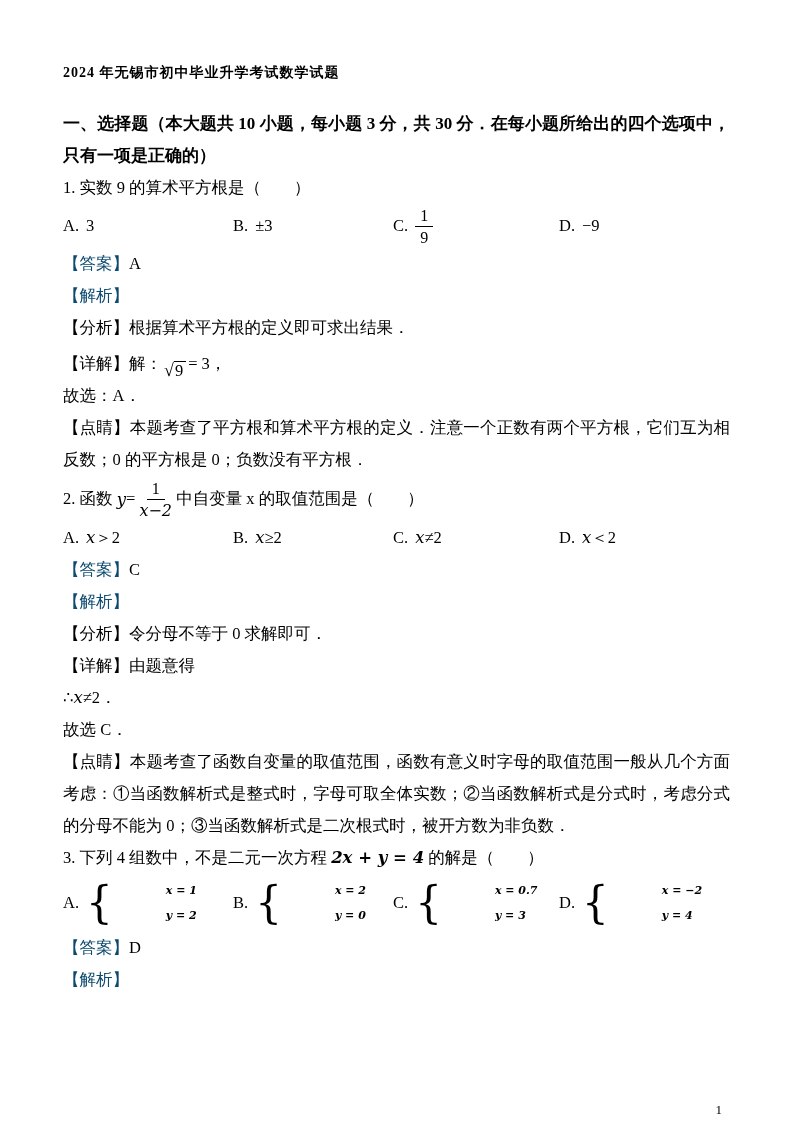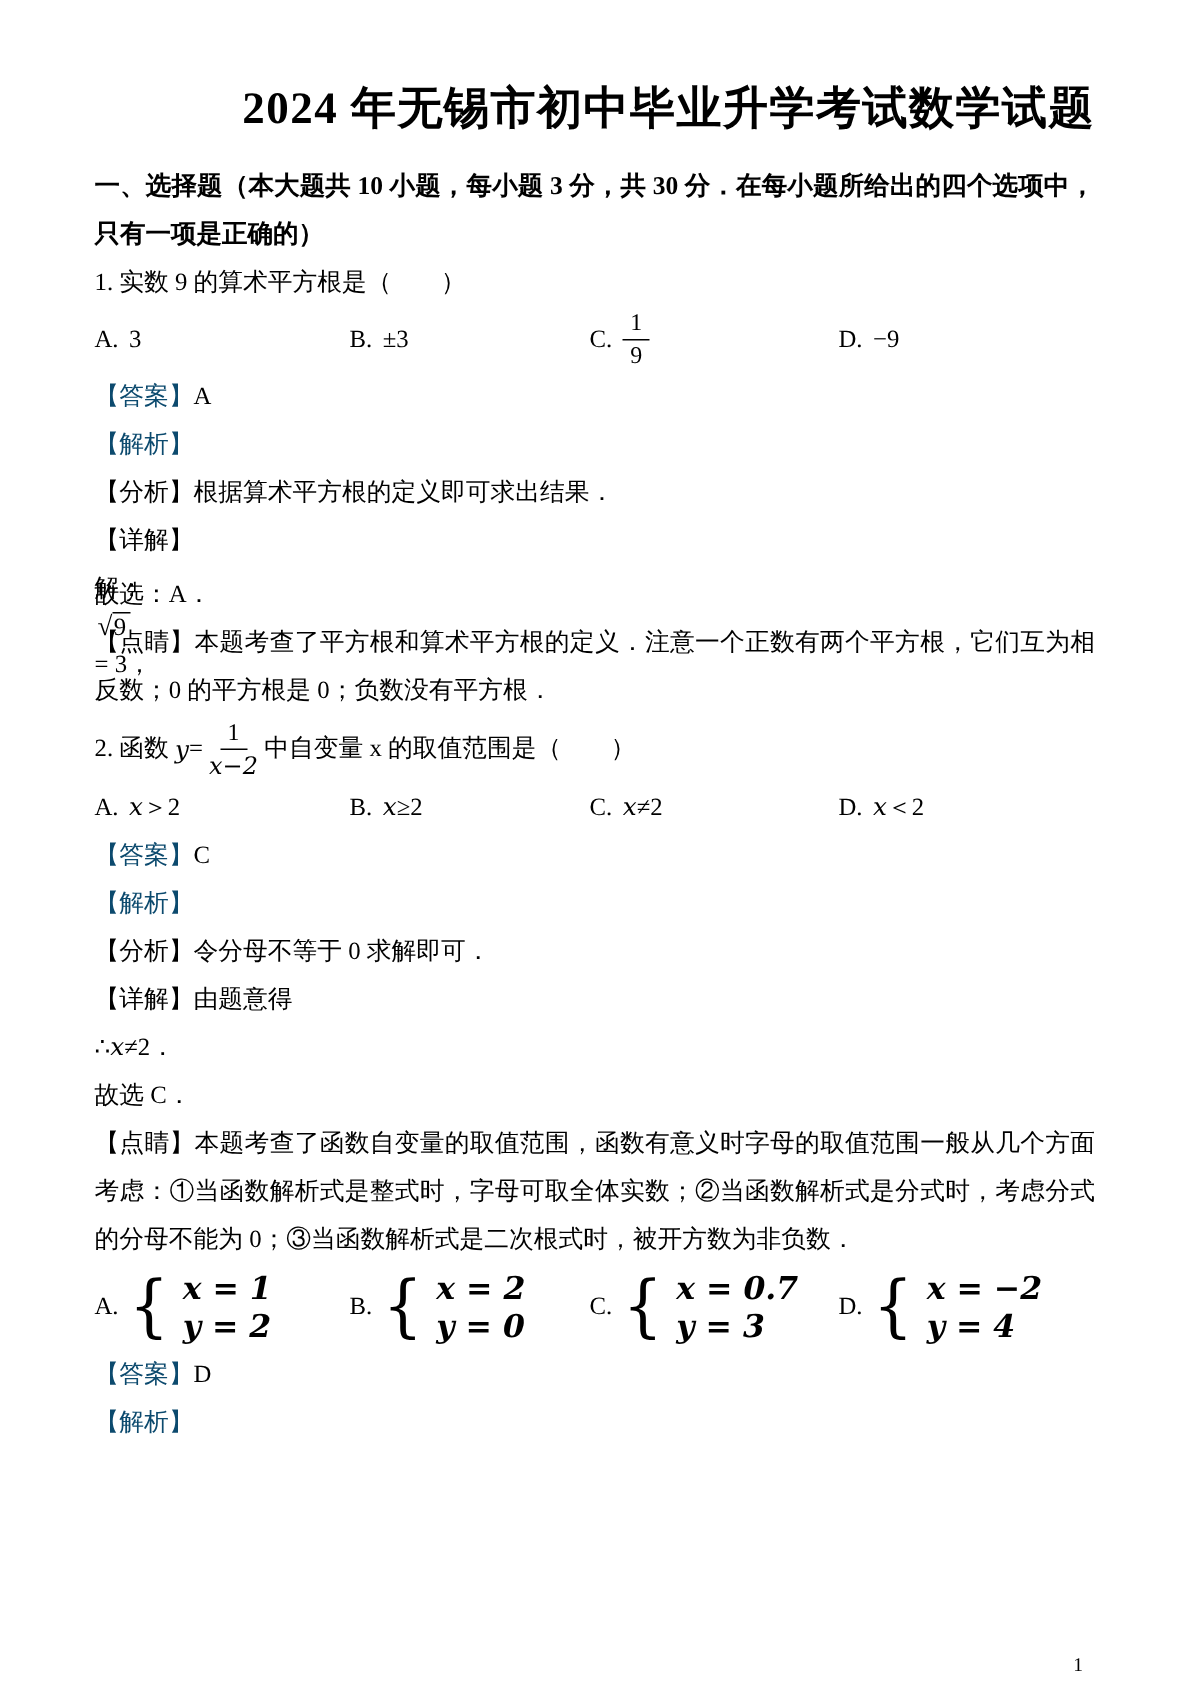--- a/index.html
+++ b/index.html
@@ -8,21 +8,21 @@
     width:794px;height:1122px;
     margin:0 auto;
     background:#ffffff;
     box-sizing:border-box;
     padding:56px 64px 0 63px;
     font-family:"Liberation Serif","DejaVu Serif",serif;
     color:#000;
     overflow:hidden;
   }
   .title{
-    font-size:30px;font-weight:bold;text-align:right;
+    font-size:14px;font-weight:bold;text-align:left;
     line-height:34px;margin:0 0 18px 0;letter-spacing:1px;
   }
   .heading{
     font-size:17px;font-weight:bold;line-height:32px;margin:0;
     text-align:justify;
   }
   p.para{font-size:16.5px;line-height:32px;margin:0;}
   p.just{text-align:justify;}
   .blue{color:#0c4a6e;}
   
@@ -44,21 +44,21 @@
   .sqrt{display:inline-flex;align-items:flex-start;margin:0 2px;}
   .sqrt-sign{font-size:18px;line-height:19px;}
   .sqrt-rad{border-top:1.2px solid #000;line-height:18px;padding:0 3px 0 1px;}
   
   .stemrow{display:flex;align-items:center;height:46px;font-size:16.5px;}
   .stemrow>*{white-space:pre;}
   
   .brace{font-size:42px;line-height:1;font-weight:400;
     font-family:"DejaVu Serif",serif;transform:scaleY(1.08);margin-right:2px;}
   .eqs{display:inline-flex;flex-direction:column;}
-  .eqs span{line-height:25px;font-size:21px;}
+  .eqs span{line-height:25px;font-size:11px;margin-left:44px;}
   .pagenum{position:absolute;right:72px;bottom:4px;font-size:13px;line-height:16px;}
   .sp{white-space:pre;}
 </style>
 </head>
 <body>
 
 <div class="page">
 
   <h1 class="title">2024 年无锡市初中毕业升学考试数学试题</h1>
 
@@ -87,21 +87,21 @@
       <span>−9</span>
     </span>
   </div>
 
   <p class="para"><span class="blue">【答案】</span><span>A</span></p>
 
   <p class="para"><span class="blue">【解析】</span></p>
 
   <p class="para">【分析】根据算术平方根的定义即可求出结果．</p>
 
-  <p class="para" style="height:36px;display:flex;align-items:flex-start;flex-direction:column;">
+  <p class="para" style="height:36px;display:flex;align-items:flex-end;">
     <span>【详解】</span>
       <span class="sp">解：</span>
     <span class="sqrt">
       <span class="sqrt-sign">√</span>
         <span class="sqrt-rad">9</span>
     </span>
     <span class="sp">= 3，</span>
   </p>
 
   <p class="para">故选：A．</p>
@@ -146,20 +146,21 @@
 
   <p class="para">【详解】由题意得</p>
 
 
   <p class="para"><span>∴</span><span class="mv">x</span><span>≠2．</span></p>
 
   <p class="para">故选 C．</p>
 
   <p class="para just">【点睛】本题考查了函数自变量的取值范围，函数有意义时字母的取值范围一般从几个方面考虑：①当函数解析式是整式时，字母可取全体实数；②当函数解析式是分式时，考虑分式的分母不能为 0；③当函数解析式是二次根式时，被开方数为非负数．</p>
 
+  <p class="para"><span>3. 下列 4 组数中，不是二元一次方程 </span><span class="mb">2x + y = 4</span><span> 的解是（　　）</span></p>
 
   <div class="opts sys">
     <span class="opt">
       <span>A.</span>
       <span class="brace">{</span>
       <span class="eqs">
         <span class="mb">x = 1</span>
         <span class="mb">y = 2</span>
       </span>
     </span>

